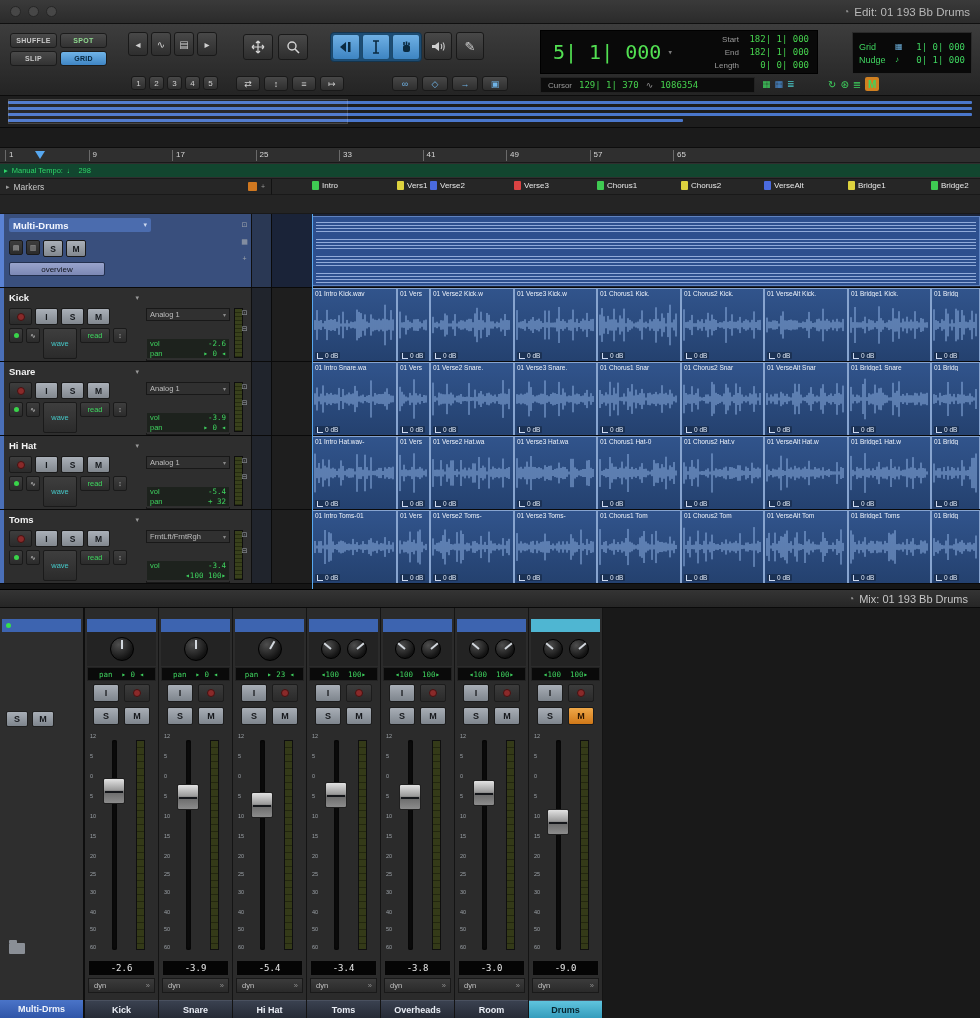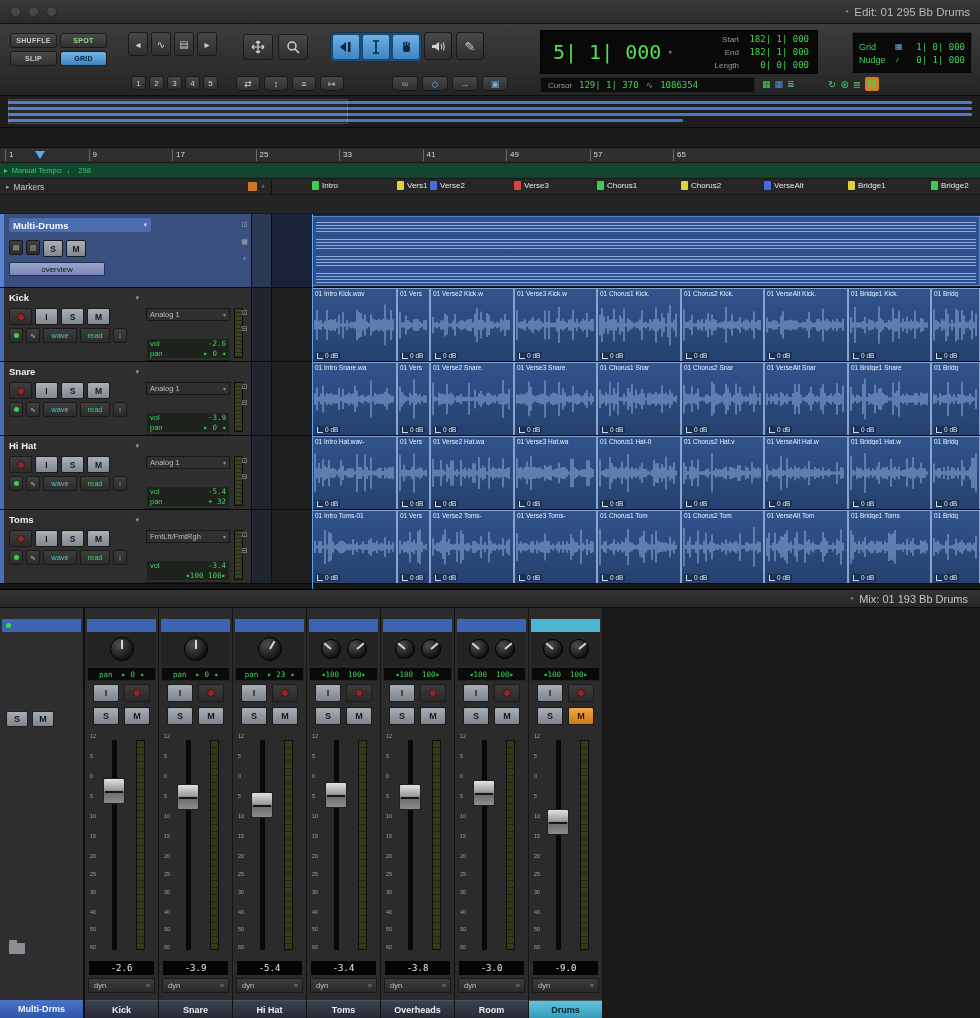--- a/index.html
+++ b/index.html
@@ -97,21 +97,21 @@
   .tname .dd { color:#9a9a9a; font-size:7px; }
   .fname { position:absolute; left:9px; top:4px; width:142px; height:14px; background:#4b6cae; display:flex; justify-content:space-between; align-items:center; padding:0 4px; font-size:9.5px; font-weight:bold; color:#f4f7ff; border-radius:2px; }
   .fname .dd { color:#cdd8ee; font-size:7px; }
   .brow { position:absolute; left:9px; display:flex; gap:3px; }
   .brow.r1 { top:20px; } .brow.r2 { top:40px; }
   .fbrow { position:absolute; left:9px; top:26px; display:flex; gap:3px; }
   .tib { height:17px; width:23px; display:flex; align-items:center; justify-content:center; font-size:8.5px; font-weight:bold; border-radius:2px; border:1px solid #1a1a1a; }
   .tib.gray { background:linear-gradient(#aab0b8,#82888f); color:#15181c; }
   .tib.dark { background:linear-gradient(#3e3e3e,#2b2b2b); color:#b0b0b0; }
   .tib.sm { width:14px; height:15px; font-size:7px; }
-  .tib.wave { width:34px; height:15px; color:#45c8c8; font-size:7.5px; font-weight:normal; }
+  .tib.wave { width:34px; height:31px; color:#45c8c8; font-size:7.5px; font-weight:normal; }
   .tib.read { width:30px; height:15px; color:#3fd45f; font-size:7.5px; font-weight:normal; }
   .recdot { width:8px; height:8px; border-radius:50%; background:#8a2a2a; border:1px solid #451111; display:block; }
   .greendot { width:5px; height:5px; border-radius:50%; background:#39d44a; display:block; }
   .ovw-btn { position:absolute; left:9px; top:48px; width:96px; height:14px; background:linear-gradient(#99a4cc,#7c88b4); color:#10131c; font-size:8px; border-radius:2px; border:1px solid #23304e; display:flex; align-items:center; justify-content:center; }
   .iosel { position:absolute; left:146px; width:84px; height:13px; background:#303030; border:1px solid #181818; display:flex; align-items:center; justify-content:space-between; padding:0 3px; font-size:7.5px; color:#bdbdbd; }
   .iosel .dd { font-size:6px; color:#8a8a8a; }
   .iosel.inp { top:20px; } .iosel.out { top:35px;margin-top:25px; }
   .volpan { position:absolute; left:146px; top:50px; width:84px; height:21px; background:#1d221d; border:1px solid #2e2e2e; padding:0 3px; }
   .vprow { display:flex; justify-content:space-between; line-height:10px; font-size:7.5px; color:#3fd45f; }
   .tmeter { position:absolute; left:234px; top:20px; width:9px; height:50px; background:repeating-linear-gradient(180deg,#39411c 0 3px,#262c10 3px 4px); border:1px solid #0e0e0e; }
@@ -167,21 +167,21 @@
 <div class="screen">
 
   <div class="titlebar">
     <div class="lights">
       <span class="light"></span>
       <span class="light"></span>
       <span class="light"></span>
     </div>
     <div class="title-text">
       <span class="clock-ico">◔</span>
-      <span>Edit: 01 295 Bb Drums</span>
+      <span>Edit: 01 193 Bb Drums</span>
     </div>
   </div>
 
   <div class="toolbar">
     <div class="modes" id="modes">
         <div class="mode-btn">SHUFFLE</div>
         <div class="mode-btn spot">SPOT</div>
         <div class="mode-btn">SLIP</div>
         <div class="mode-btn active">GRID</div>
       </div>

